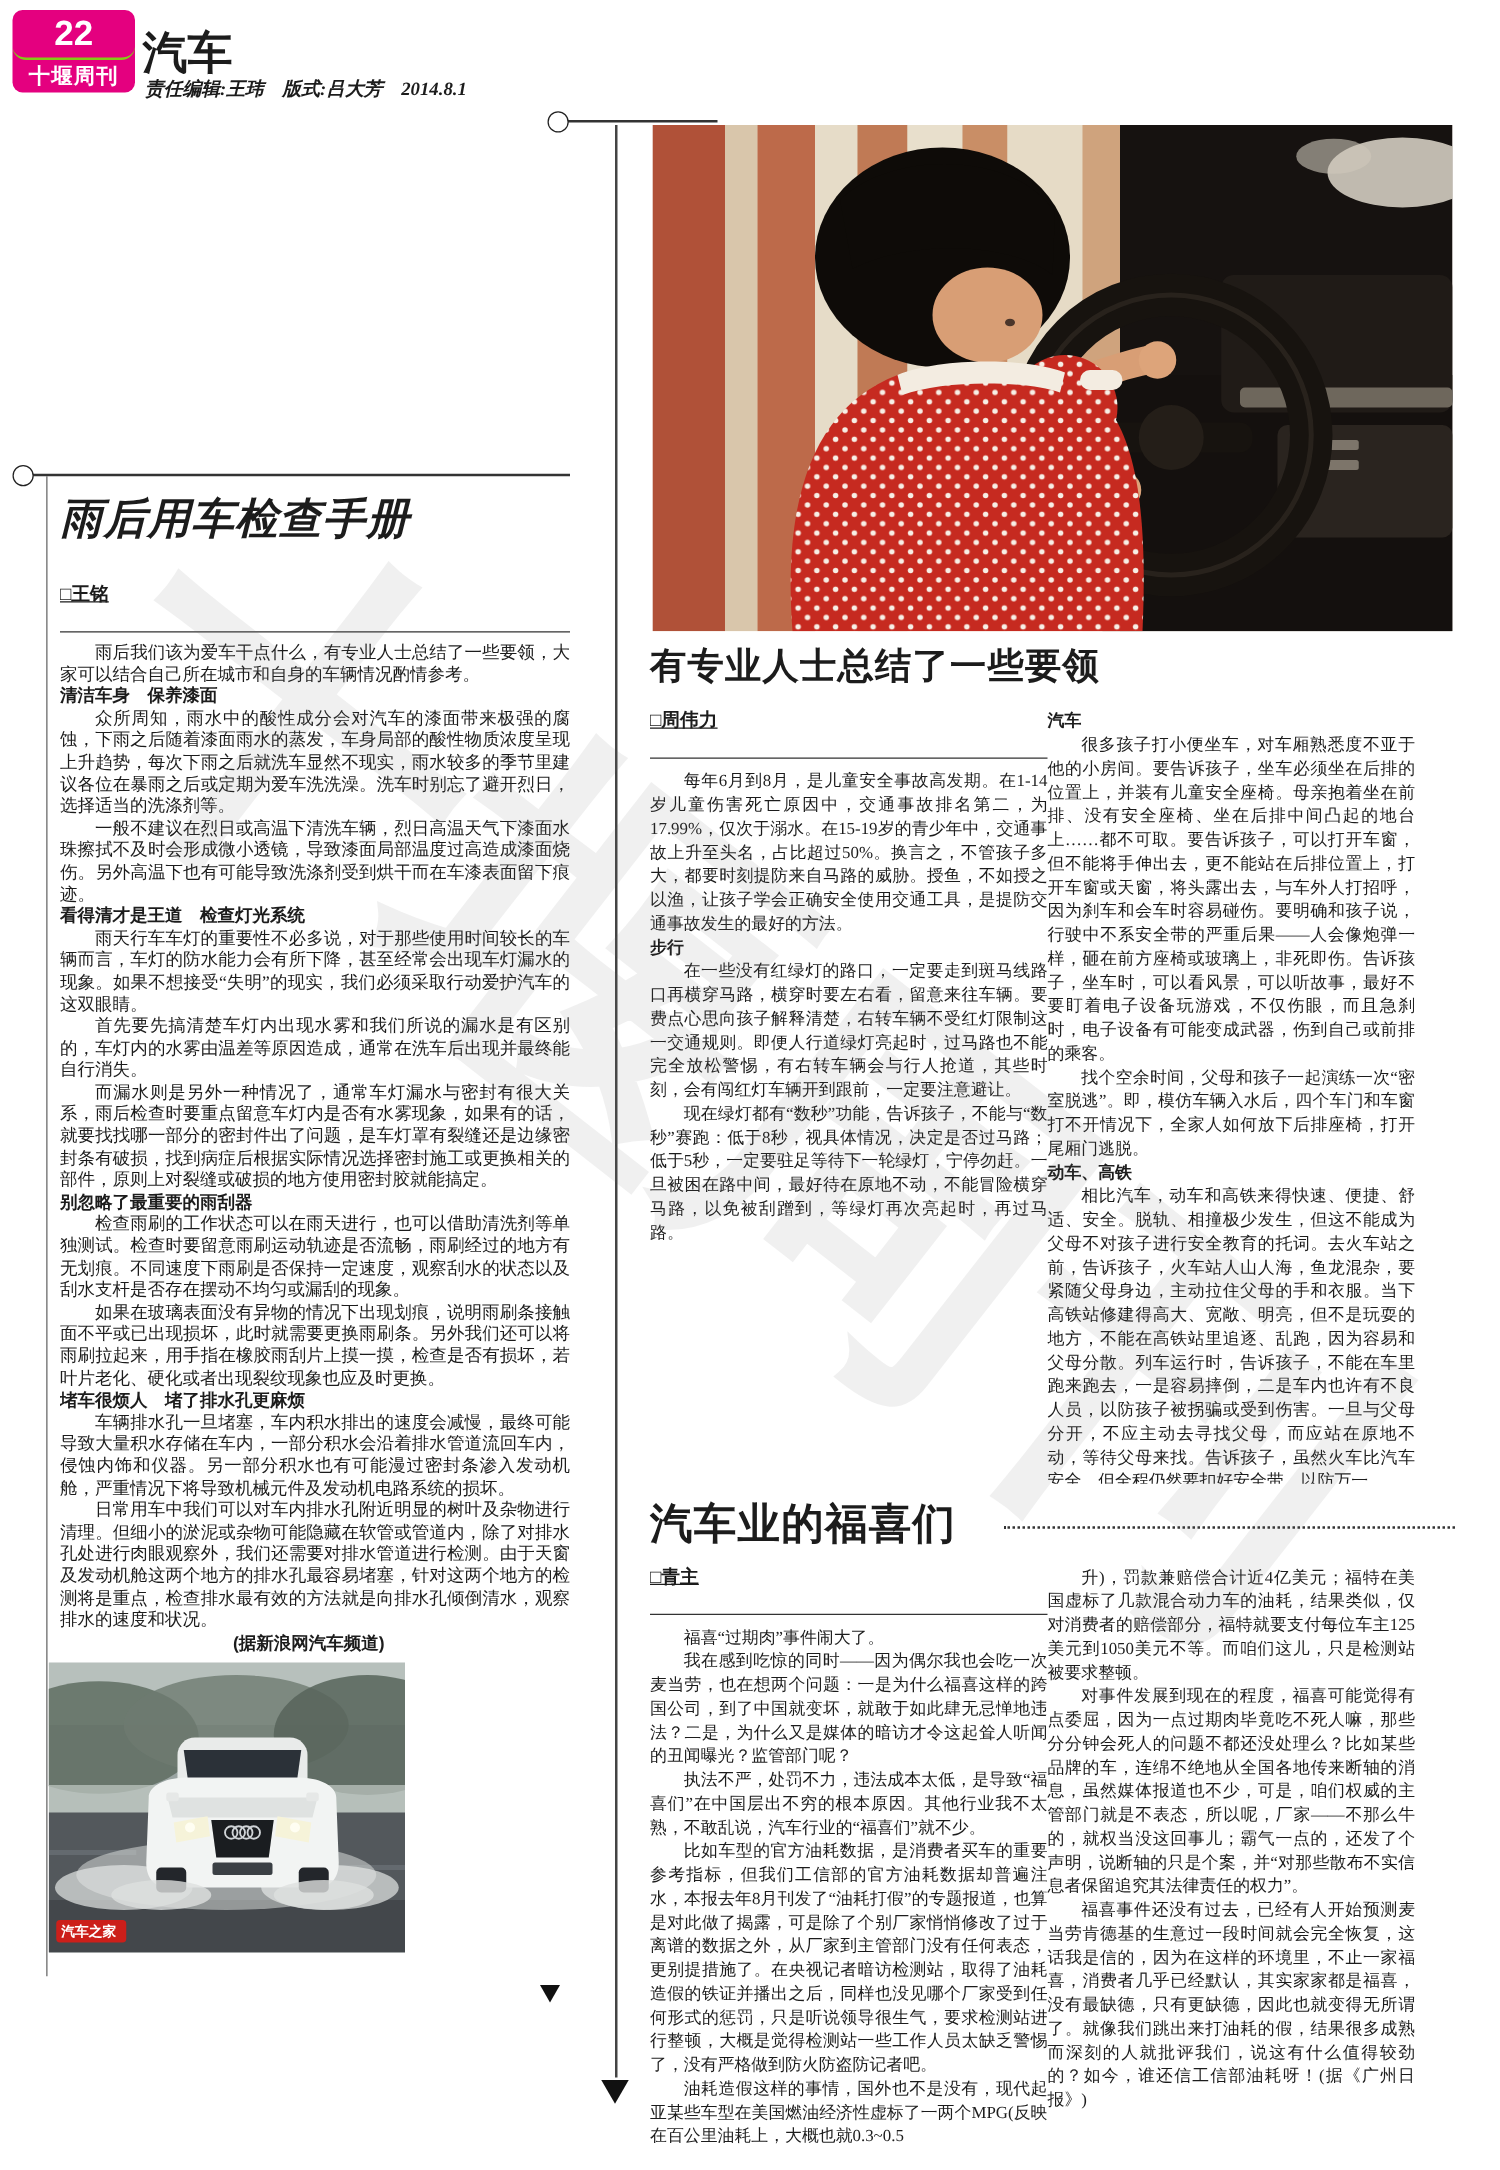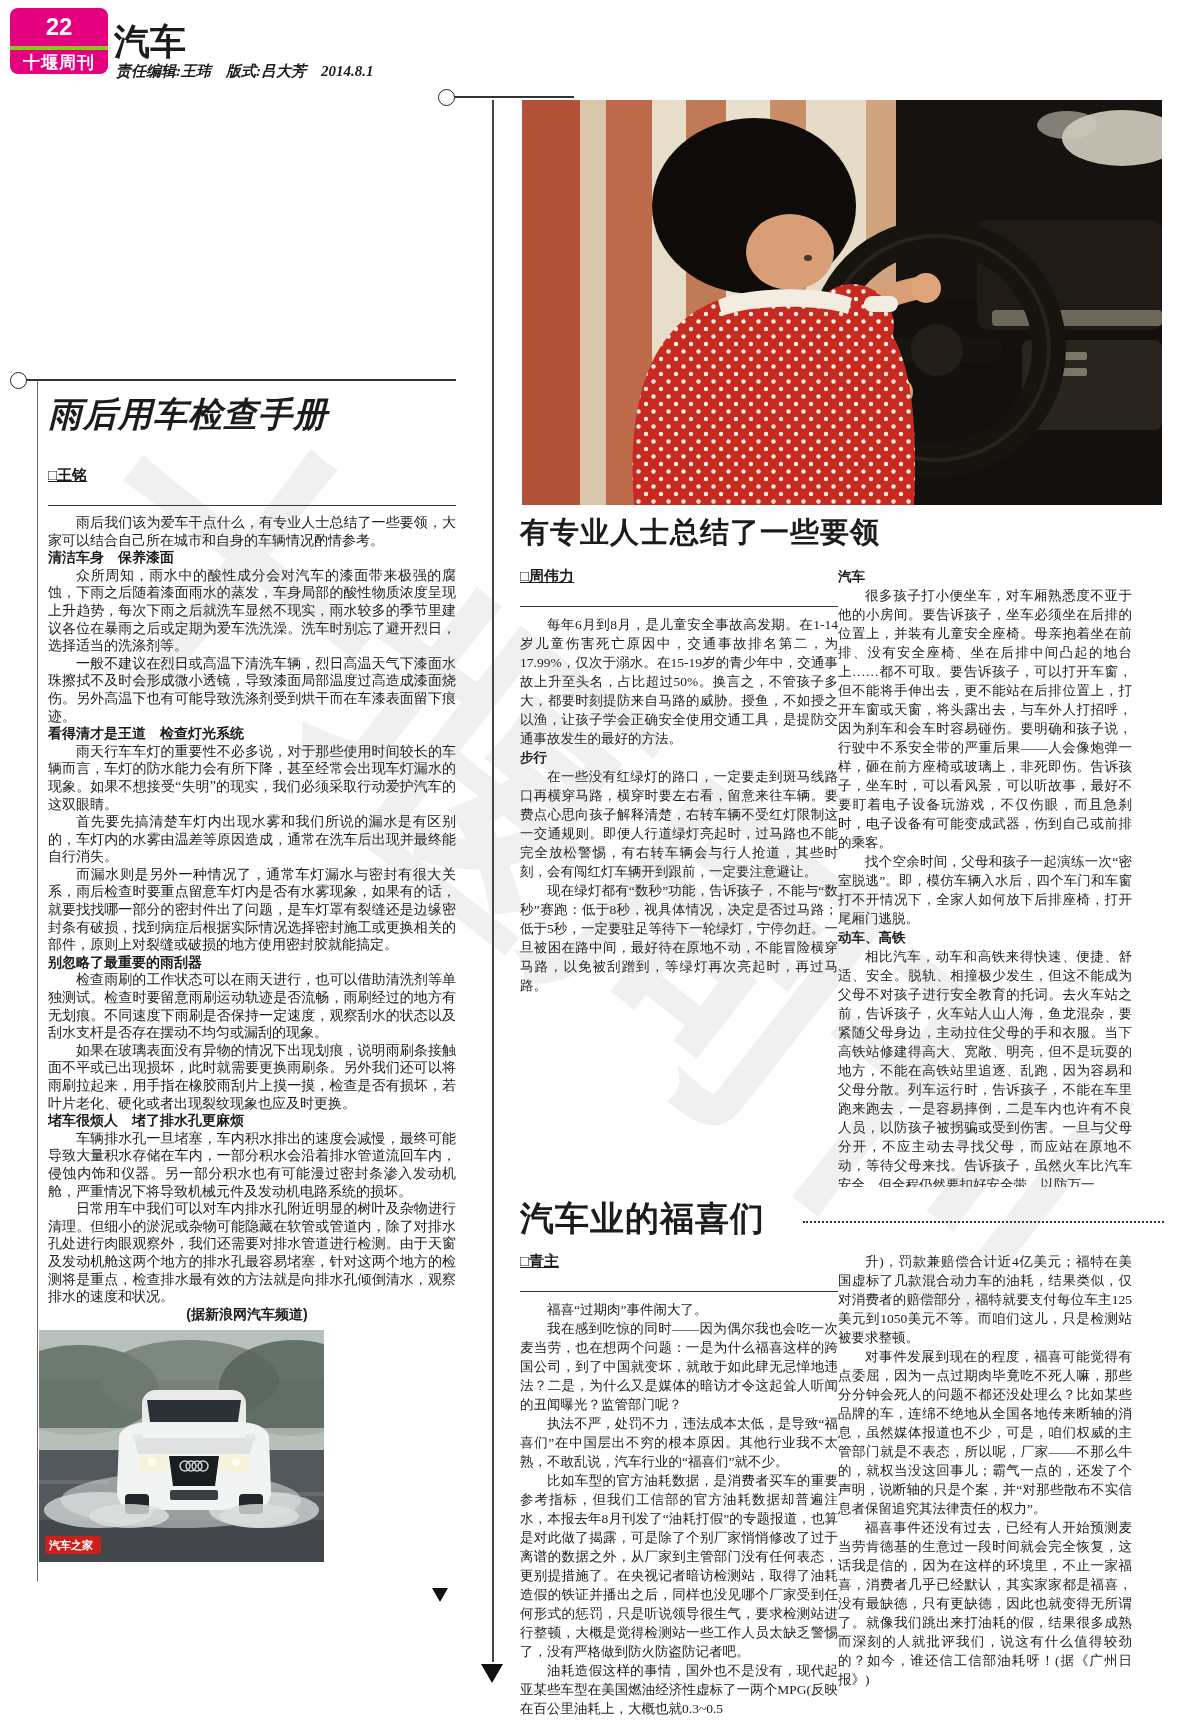--- a/index.html
+++ b/index.html
@@ -1,22 +1,22 @@
 <!DOCTYPE html>
 <html><head>
 <meta charset="utf-8">
 <style>
   html,body{margin:0;padding:0;background:#fff;}
   .page{position:relative;width:1200px;height:1736px;background:#fff;overflow:hidden;
         font-family:"Liberation Serif","DejaVu Serif",serif;color:#1c1c1c;}
   
   .badge{position:absolute;left:10px;top:8px;width:98px;height:66px;background:#e4007f;
          border-radius:8px;color:#fff;text-align:center;overflow:hidden;}
-  .badge-num{font-family:"Liberation Sans","DejaVu Sans",sans-serif;font-size:24px;font-weight:bold;
-             line-height:38px;border-bottom:4px solid #84cc16;}
+  .badge-num{font-family:"Liberation Sans","DejaVu Sans",sans-serif;font-size:28px;font-weight:bold;
+             line-height:38px;border-bottom:2px solid #84cc16;border-radius:11px;}
   .badge-pub{font-size:17px;font-weight:bold;line-height:25px;letter-spacing:1px;}
   .sec-title{position:absolute;left:114px;top:18px;font-size:36px;font-weight:900;}
   .editor-line{position:absolute;left:116px;top:62px;font-size:15px;font-weight:bold;font-style:italic;}
   
   .circ{position:absolute;width:15px;height:15px;border:1.5px solid #222;border-radius:50%;background:#fff;z-index:3;}
   .hline{position:absolute;height:1.5px;background:#333;z-index:2;}
   .vline{position:absolute;width:1.5px;background:#444;z-index:2;}
   .tri{position:absolute;width:0;height:0;border-left:11px solid transparent;
        border-right:11px solid transparent;border-top:19px solid #111;z-index:3;}
   .tri.small{border-left-width:8px;border-right-width:8px;border-top-width:14px;}

